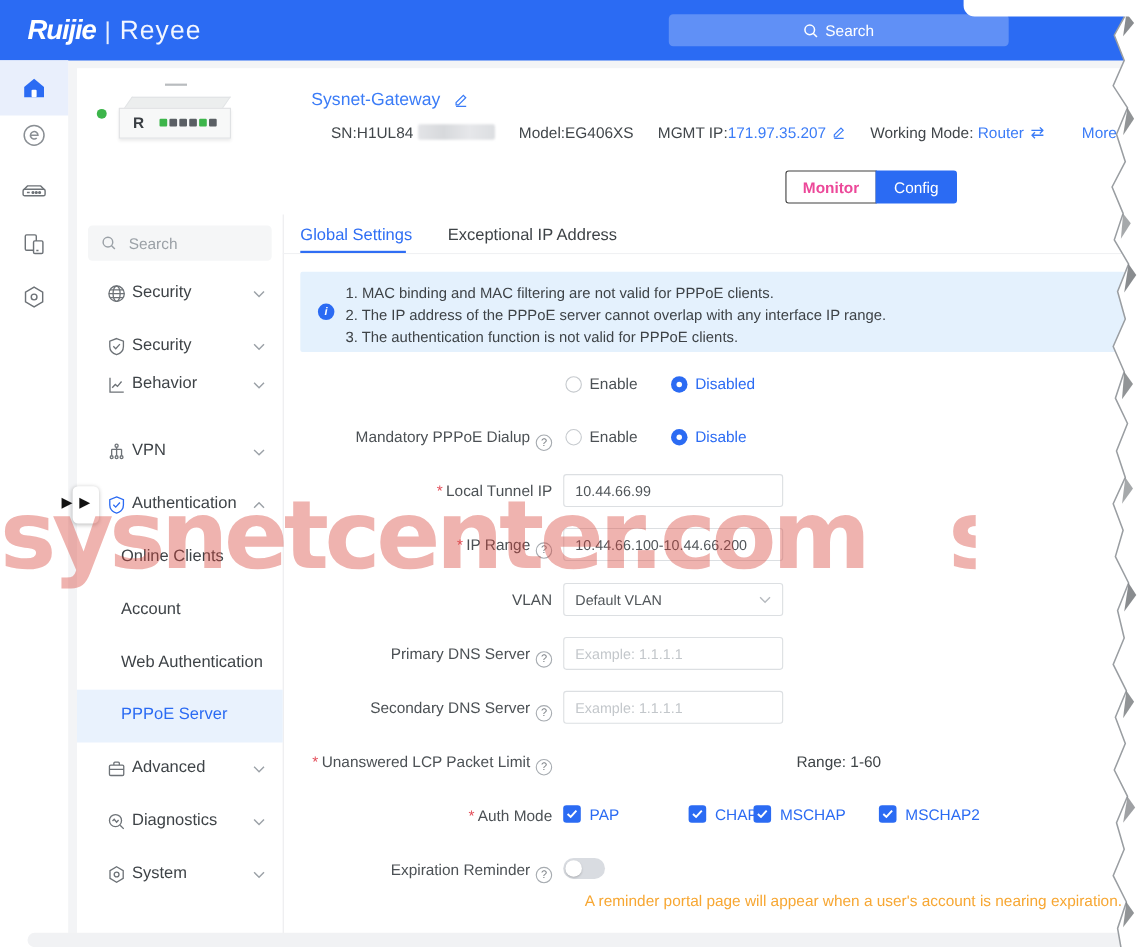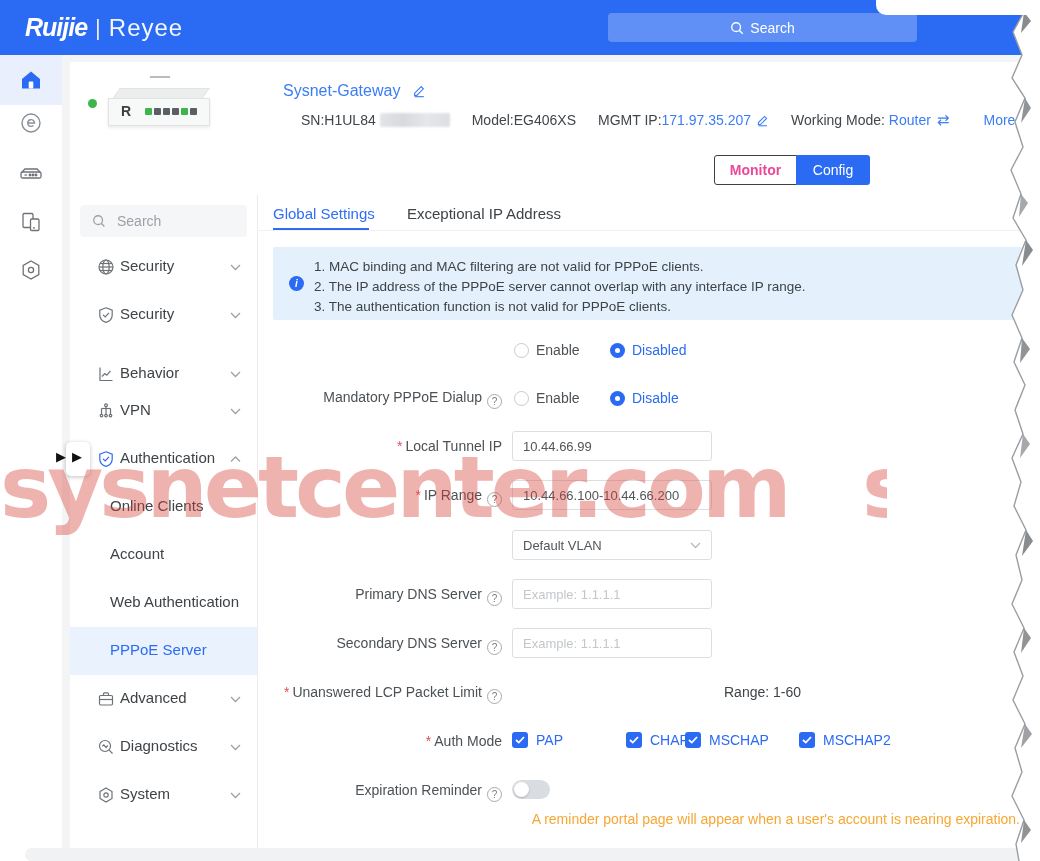--- a/index.html
+++ b/index.html
@@ -254,21 +254,21 @@
   <div class="navitem" style="top:291px;">
     <svg class="nicon" viewBox="0 0 18 18" fill="none" stroke="currentColor" stroke-width="1.2">
         <path d="M9 1.8 L15.2 4.2 V9 C15.2 12.6 12.6 15.3 9 16.4 C5.4 15.3 2.8 12.6 2.8 9 V4.2 Z"></path>
         <polyline points="6,8.8 8.2,11 12,6.8"></polyline>
       </svg>
     <span class="nlabel">Security</span>
     <svg class="chev" width="11" height="7" viewBox="0 0 11 7" fill="none" stroke="currentColor" stroke-width="1.3">
         <polyline points="1,1 5.5,5.5 10,1"></polyline>
       </svg>
   </div>
-  <div class="navitem" style="top:350px;text-align:right;">
+  <div class="navitem" style="top:326px;text-align:right;">
     <svg class="nicon" viewBox="0 0 18 18" fill="none" stroke="currentColor" stroke-width="1.2">
         <path d="M3 2.5 V15.5 H15.5"></path>
         <polyline points="5,11.5 7.8,8.5 9.8,10.2 13.5,5.8"></polyline>
       </svg>
     <span class="nlabel">Behavior</span>
     <svg class="chev" width="11" height="7" viewBox="0 0 11 7" fill="none" stroke="currentColor" stroke-width="1.3">
         <polyline points="1,1 5.5,5.5 10,1"></polyline>
       </svg>
   </div>
   <div class="navitem" style="top:387px;">
@@ -381,20 +381,23 @@
   <div class="flabel" style="top:438px;">
     <span class="req">*</span><span>Local Tunnel IP</span>
   </div>
   <input class="tinput" style="top: 431px;" value="10.44.66.99">
 
   <div class="flabel" style="top:487px;">
     <span class="req">*</span><span>IP Range</span><span class="qicon">?</span>
   </div>
   <input class="tinput" style="top: 480px;" value="10.44.66.100-10.44.66.200">
 
+  <div class="flabel" style="top:537px;">
+    <span>VLAN</span>
+  </div>
   <div class="fselect" style="top:530px;">
     <span>Default VLAN</span>
     <svg width="11" height="7" viewBox="0 0 11 7" fill="none" stroke="#b6babf" stroke-width="1.3">
         <polyline points="1,1 5.5,5.5 10,1"></polyline>
       </svg>
   </div>
 
   <div class="flabel" style="top:586px;">
     <span>Primary DNS Server</span><span class="qicon">?</span>
   </div>

